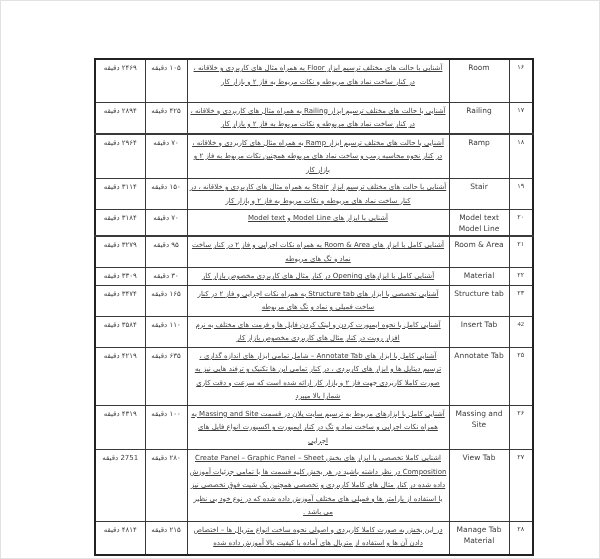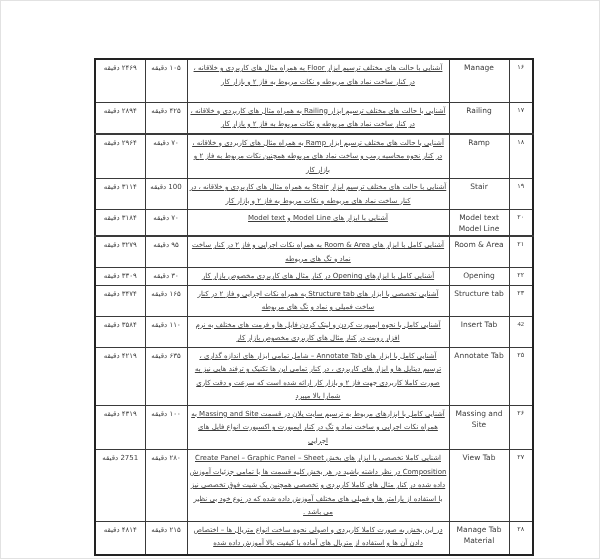--- a/index.html
+++ b/index.html
@@ -63,21 +63,21 @@
       <colgroup>
         <col class="c1">
           <col class="c2">
           <col class="c3">
           <col class="c4">
           <col class="c5">
       </colgroup>
       <tbody id="rows">
   <tr>
     <td class="c-num">۱۶</td>
-    <td class="c-topic">Manage</td>
+    <td class="c-topic">Room</td>
     <td class="c-desc">آشنایی با حالت های مختلف ترسیم ابزار Floor به همراه مثال های کاربردی و خلاقانه ، در کنار ساخت نماد های مربوطه و نکات مربوط به فاز ۲ و بازار کار</td>
     <td class="c-session">۱۰۵ دقیقه</td>
     <td class="c-total">۲۴۶۹ دقیقه</td>
   </tr>
 
   <tr>
     <td class="c-num">۱۷</td>
     <td class="c-topic">Railing</td>
     <td class="c-desc">آشنایی با حالت های مختلف ترسیم ابزار Railing به همراه مثال های کاربردی و خلاقانه ، در کنار ساخت نماد های مربوطه و نکات مربوط به فاز ۲ و بازار کار</td>
     <td class="c-session">۴۲۵ دقیقه</td>
@@ -89,21 +89,21 @@
     <td class="c-topic">Ramp</td>
     <td class="c-desc">آشنایی با حالت های مختلف ترسیم ابزار Ramp به همراه مثال های کاربردی و خلاقانه ، در کنار نحوه محاسبه رمپ و ساخت نماد های مربوطه همچنین نکات مربوط به فاز ۲ و بازار کار</td>
     <td class="c-session">۷۰ دقیقه</td>
     <td class="c-total">۲۹۶۴ دقیقه</td>
   </tr>
 
   <tr>
     <td class="c-num">۱۹</td>
     <td class="c-topic">Stair</td>
     <td class="c-desc">آشنایی با حالت های مختلف ترسیم ابزار Stair به همراه مثال های کاربردی و خلاقانه ، در کنار ساخت نماد های مربوطه و نکات مربوط به فاز ۲ و بازار کار</td>
-    <td class="c-session">100 دقیقه</td>
+    <td class="c-session">۱۵۰ دقیقه</td>
     <td class="c-total">۳۱۱۴ دقیقه</td>
   </tr>
 
   <tr>
     <td class="c-num">۲۰</td>
     <td class="c-topic">Model text Model Line</td>
     <td class="c-desc">آشنایی با ابزار های Model Line و Model text</td>
     <td class="c-session">۷۰ دقیقه</td>
     <td class="c-total">۳۱۸۴ دقیقه</td>
   </tr>
@@ -111,21 +111,21 @@
   <tr>
     <td class="c-num">۲۱</td>
     <td class="c-topic">Room &amp; Area</td>
     <td class="c-desc">آشنایی کامل با ابزار های Room &amp; Area به همراه نکات اجرایی و فاز ۲ در کنار ساخت نماد و تگ های مربوطه</td>
     <td class="c-session">۹۵ دقیقه</td>
     <td class="c-total">۳۲۷۹ دقیقه</td>
   </tr>
 
   <tr>
     <td class="c-num">۲۲</td>
-    <td class="c-topic">Opening</td>
+    <td class="c-topic">Material</td>
     <td class="c-desc">آشنایی کامل با ابزارهای Opening در کنار مثال های کاربردی مخصوص بازار کار</td>
     <td class="c-session">۳۰ دقیقه</td>
     <td class="c-total">۳۳۰۹ دقیقه</td>
   </tr>
 
   <tr>
     <td class="c-num">۲۳</td>
     <td class="c-topic">Structure tab</td>
     <td class="c-desc">آشنایی تخصصی با ابزار های Structure tab به همراه نکات اجرایی و فاز ۲ در کنار ساخت فمیلی و نماد و تگ های مربوطه</td>
     <td class="c-session">۱۶۵ دقیقه</td>

